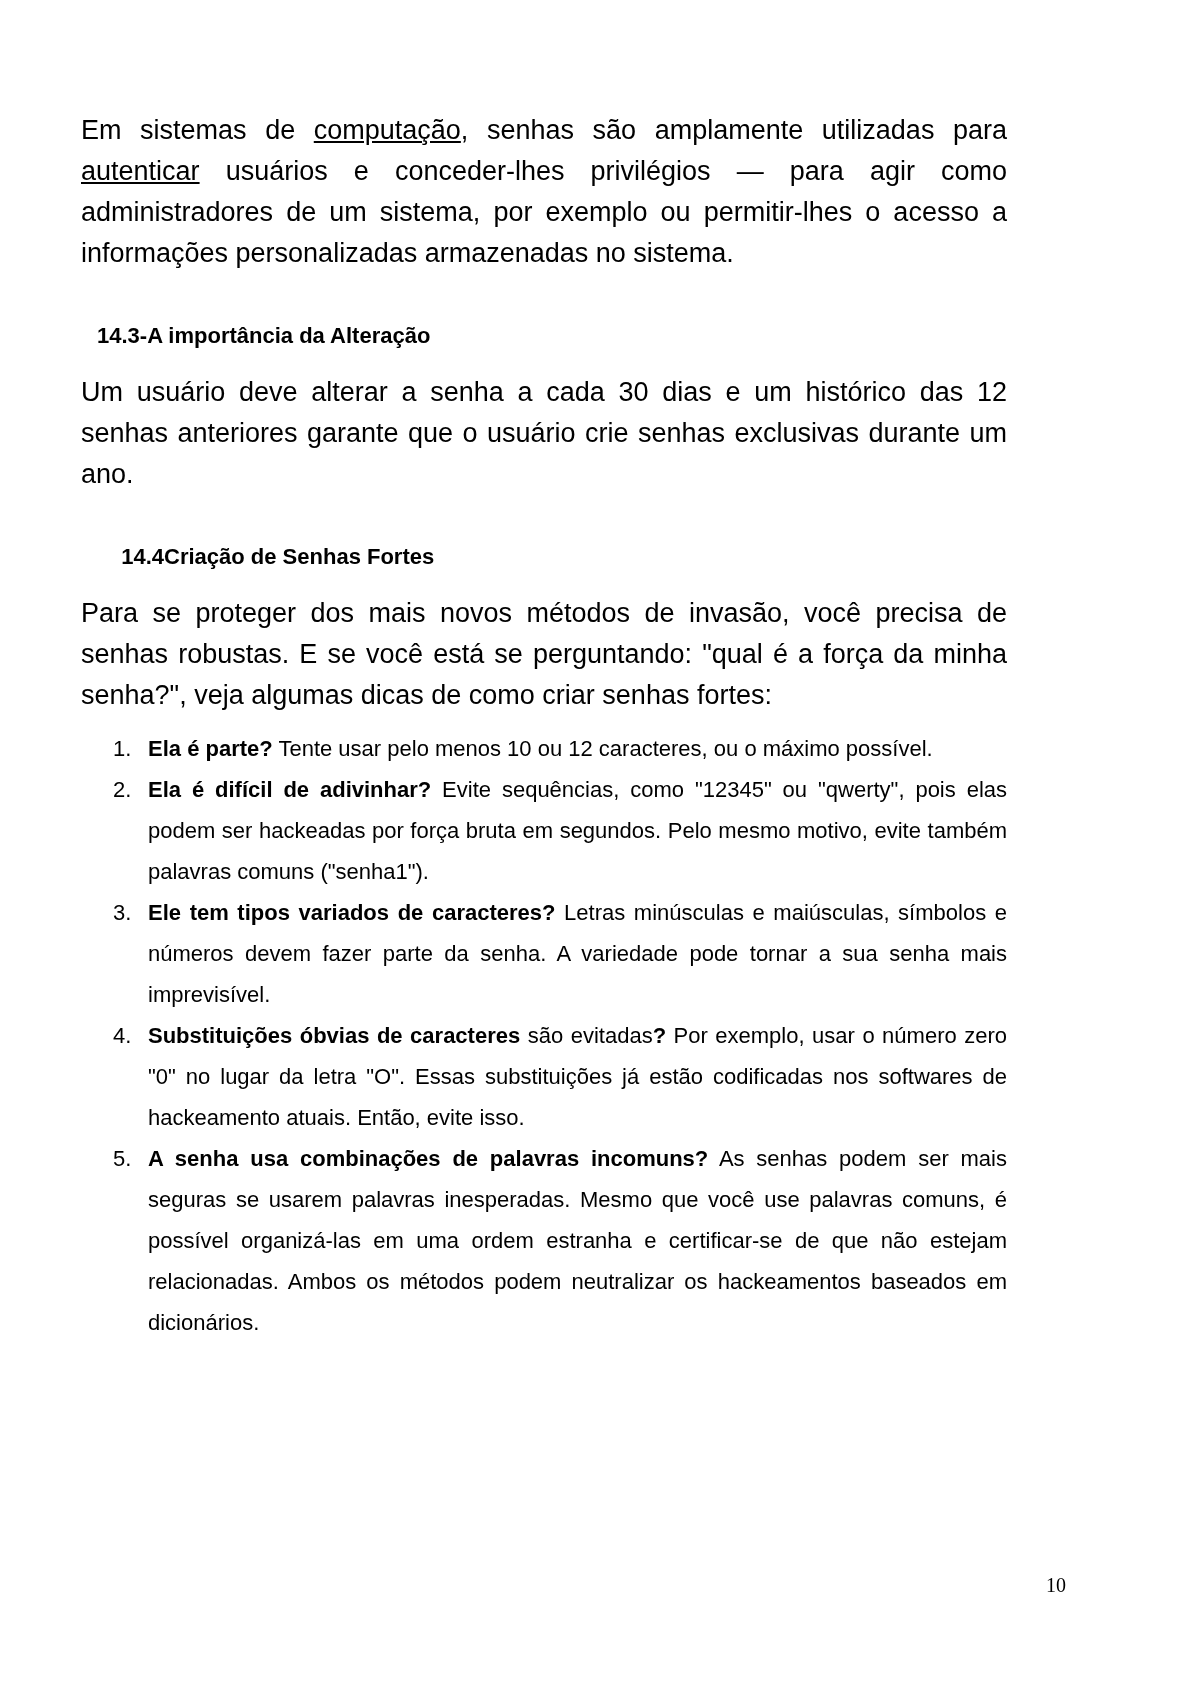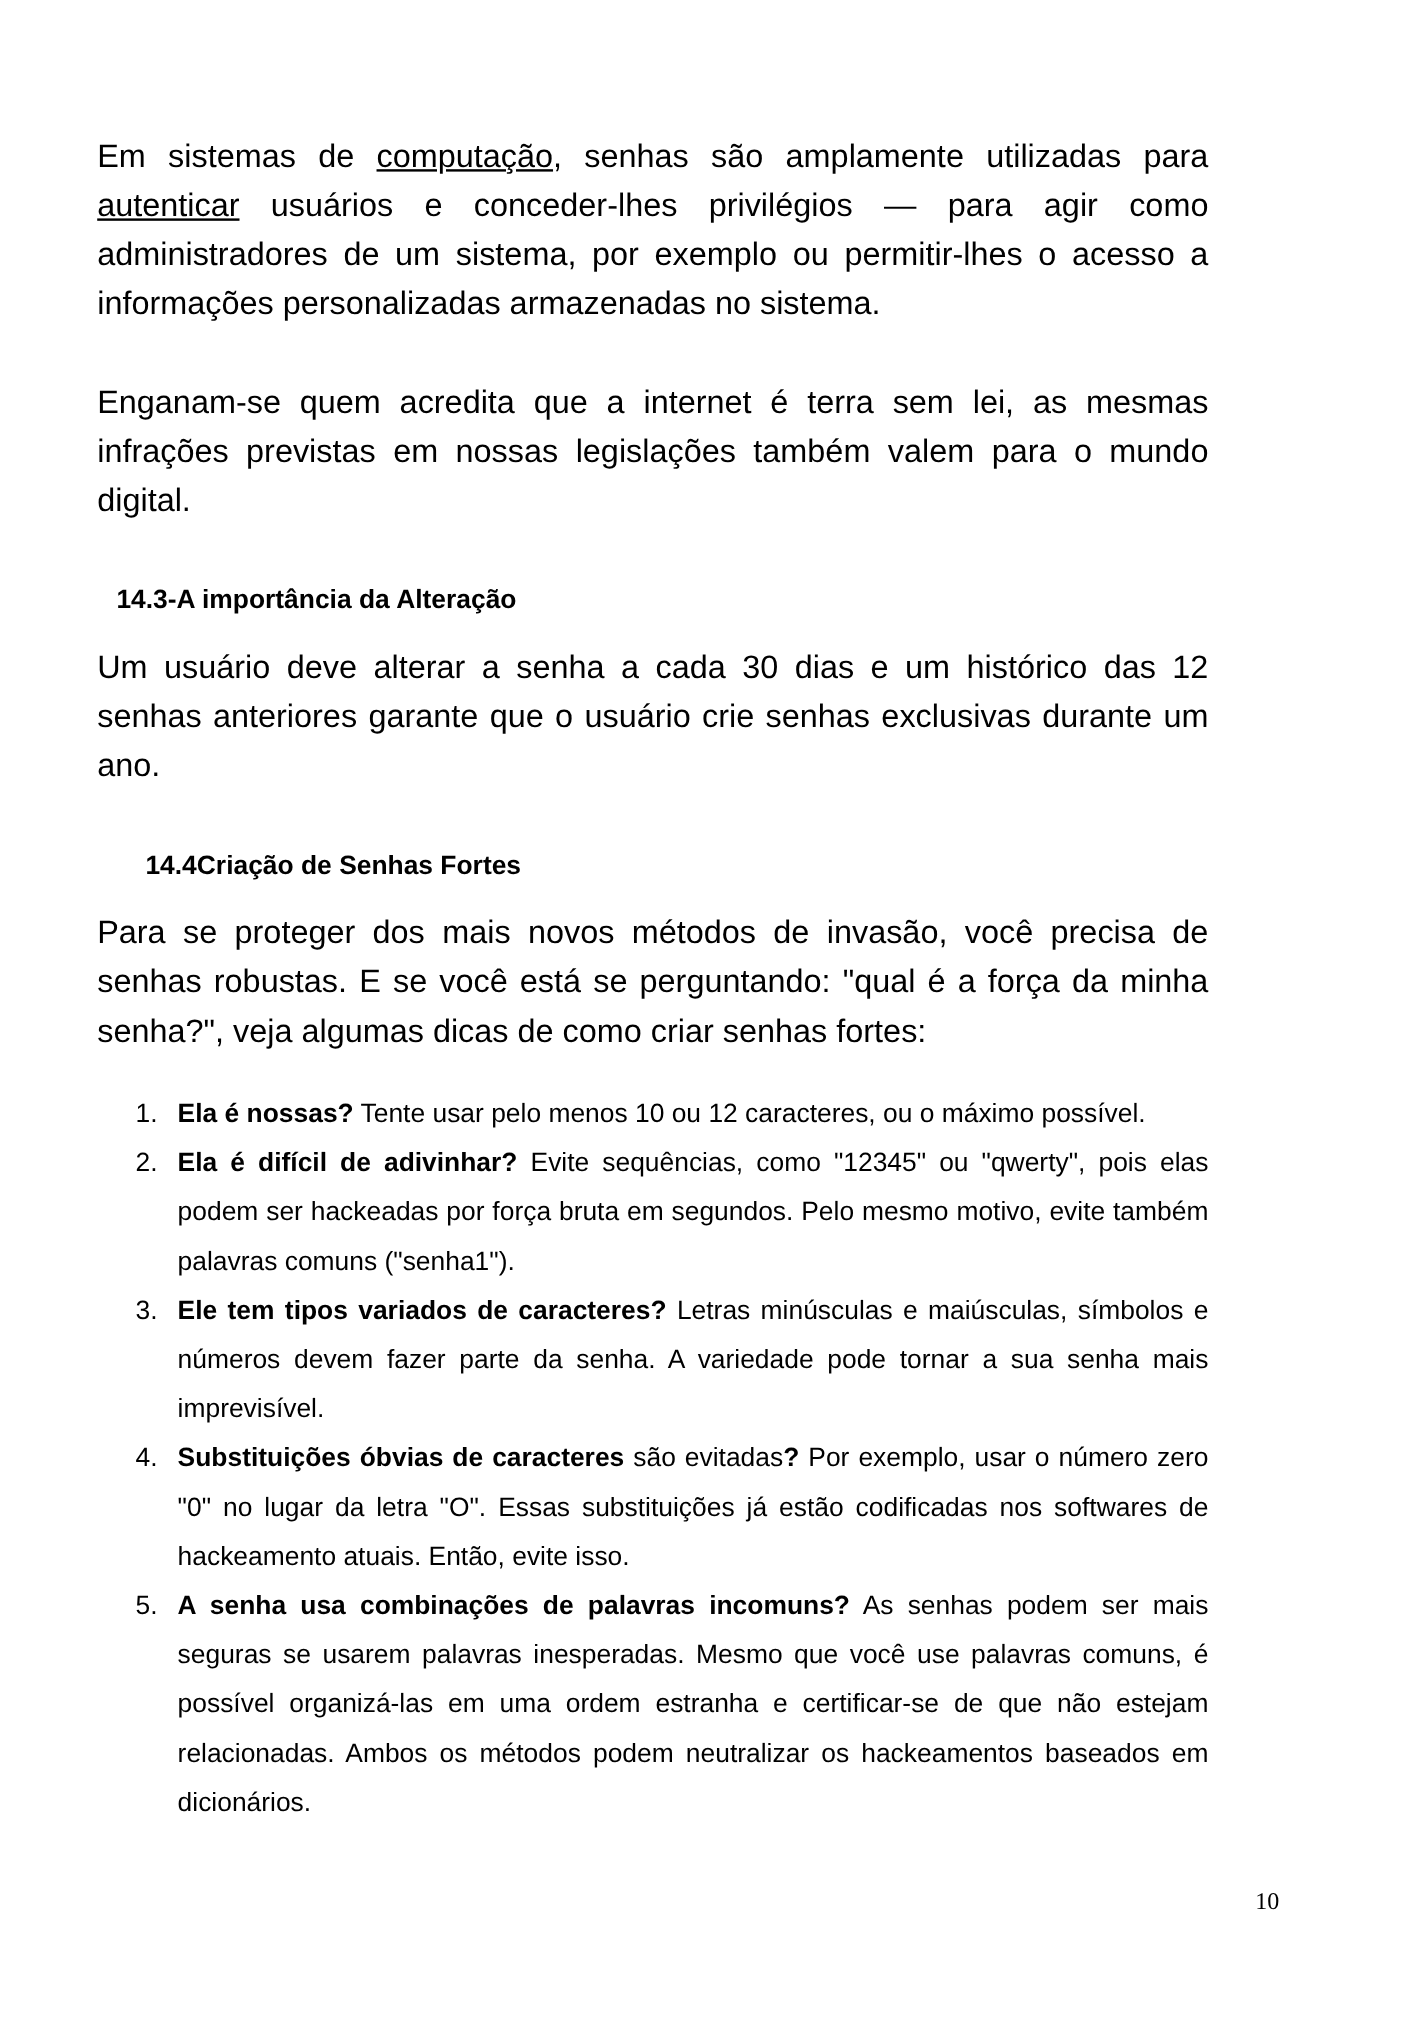--- a/index.html
+++ b/index.html
@@ -17,21 +17,21 @@
     left: 81px;
     top: 110px;
     width: 926px;
   }
   .para {
     margin: 0 0 41px 0;
     font-size: 27px;
     line-height: 41px;
     text-align: justify;
   }
-  .para.tight { margin-bottom: 27px; }
+  .para.tight { margin-bottom: 12px; }
   .heading {
     margin: 16px;
     font-size: 22px;
     line-height: 41px;
     font-weight: bold;
     text-align: left;
   }
   .heading .h-num {
     display: inline-block;
     width: 67px;
@@ -66,33 +66,32 @@
   }
 </style>
 </head>
 <body>
 
 <div class="content">
 
   <p class="para"><span>Em sistemas de </span><span class="u">computação</span><span>, senhas são amplamente utilizadas para </span><span class="u">autenticar</span><span> usuários e conceder-lhes privilégios — para agir como administradores de um sistema, por exemplo ou permitir-lhes o acesso a informações personalizadas armazenadas no sistema.</span></p>
 
 
-  <p class="para">Enganam-se quem acredita que a internet é terra sem lei, as mesmas infrações previstas em nossas legislações também valem para o mundo digital.</p>
 
   <h2 class="heading">14.3-A importância da Alteração</h2>
 
   <p class="para">Um usuário deve alterar a senha a cada 30 dias e um histórico das 12 senhas anteriores garante que o usuário crie senhas exclusivas durante um ano.</p>
 
   <h2 class="heading"><span class="h-num">14.4</span><span>Criação de Senhas Fortes</span></h2>
 
   <p class="para tight">Para se proteger dos mais novos métodos de invasão, você precisa de senhas robustas. E se você está se perguntando: "qual é a força da minha senha?", veja algumas dicas de como criar senhas fortes:</p>
 
   <ol class="tips">
     <li>
-      <span class="num">1.</span><span class="b">Ela é nossas?</span><span> Tente usar pelo menos 10 ou 12 caracteres, ou o máximo possível.</span>
+      <span class="num">1.</span><span class="b">Ela é parte?</span><span> Tente usar pelo menos 10 ou 12 caracteres, ou o máximo possível.</span>
     </li>
     <li>
       <span class="num">2.</span><span class="b">Ela é difícil de adivinhar?</span><span> Evite sequências, como "12345" ou "qwerty", pois elas podem ser hackeadas por força bruta em segundos. Pelo mesmo motivo, evite também palavras comuns ("senha1").</span>
     </li>
     <li>
       <span class="num">3.</span><span class="b">Ele tem tipos variados de caracteres?</span><span> Letras minúsculas e maiúsculas, símbolos e números devem fazer parte da senha. A variedade pode tornar a sua senha mais imprevisível.</span>
     </li>
     <li>
       <span class="num">4.</span><span class="b">Substituições óbvias de caracteres</span><span> são evitadas</span><span class="b">?</span><span> Por exemplo, usar o número zero "0" no lugar da letra "O". Essas substituições já estão codificadas nos softwares de hackeamento atuais. Então, evite isso.</span>
     </li>

